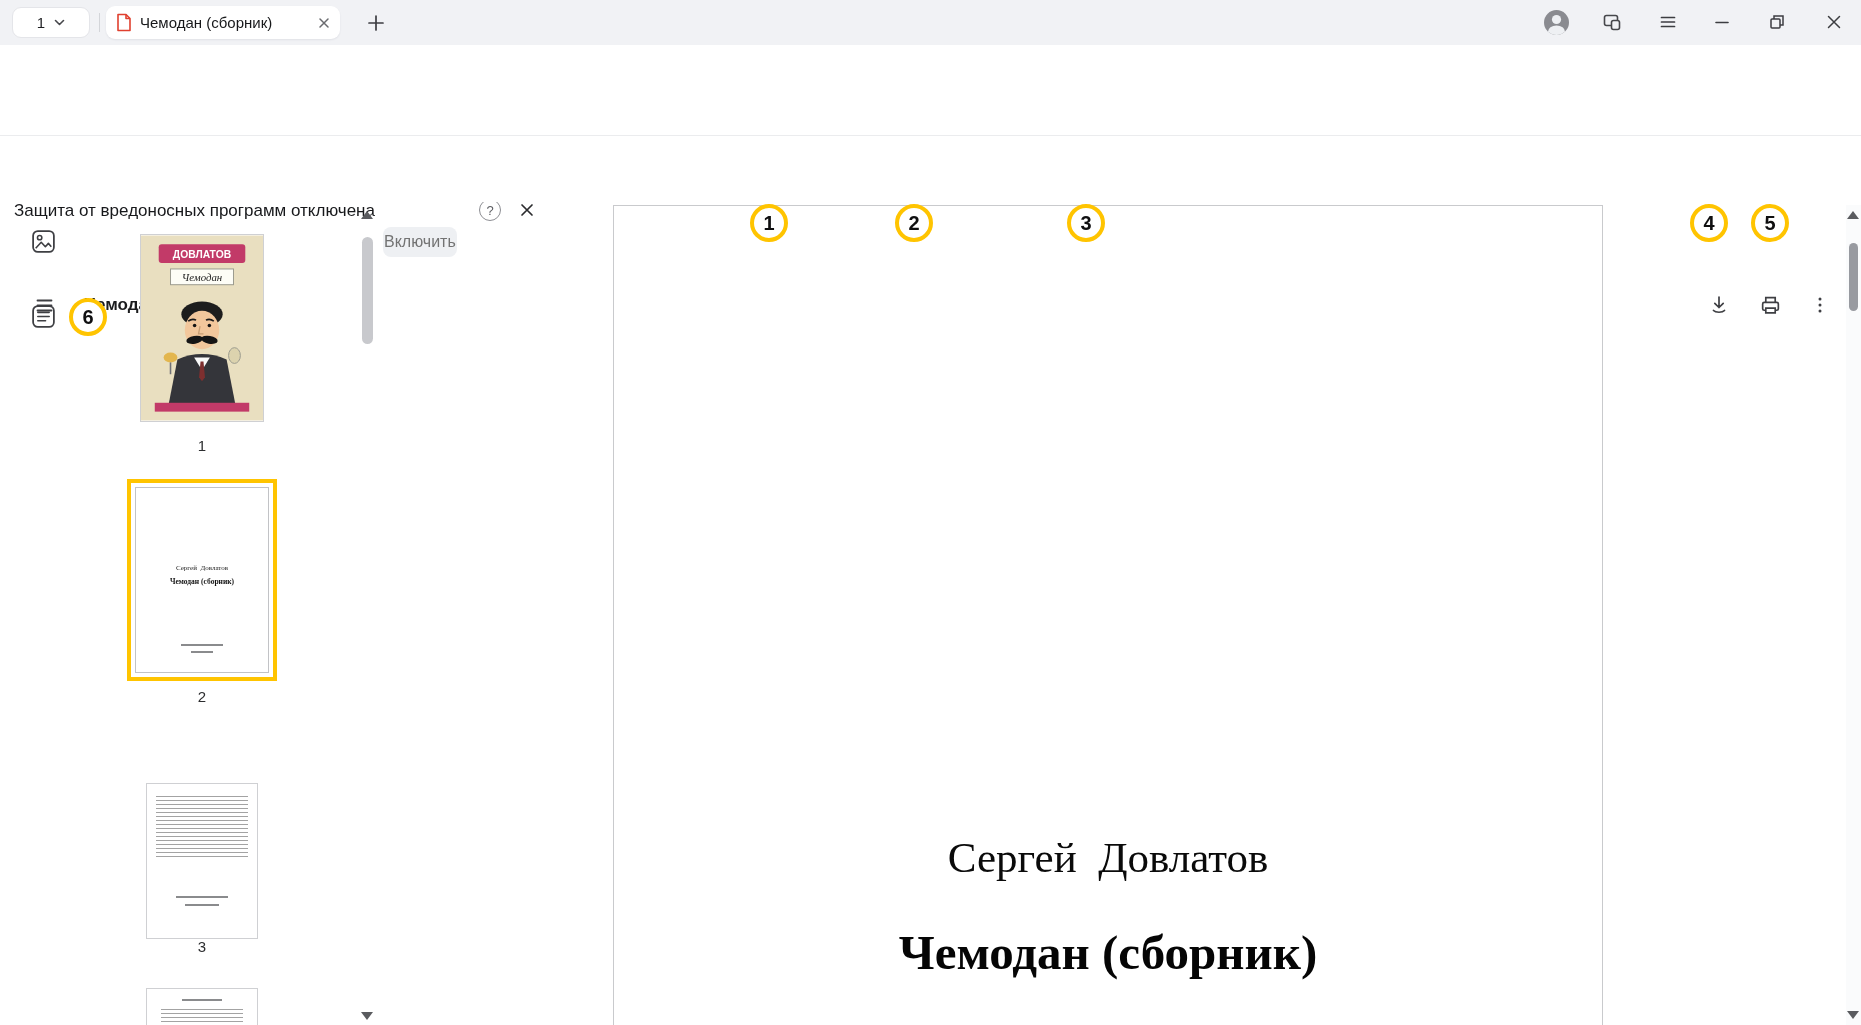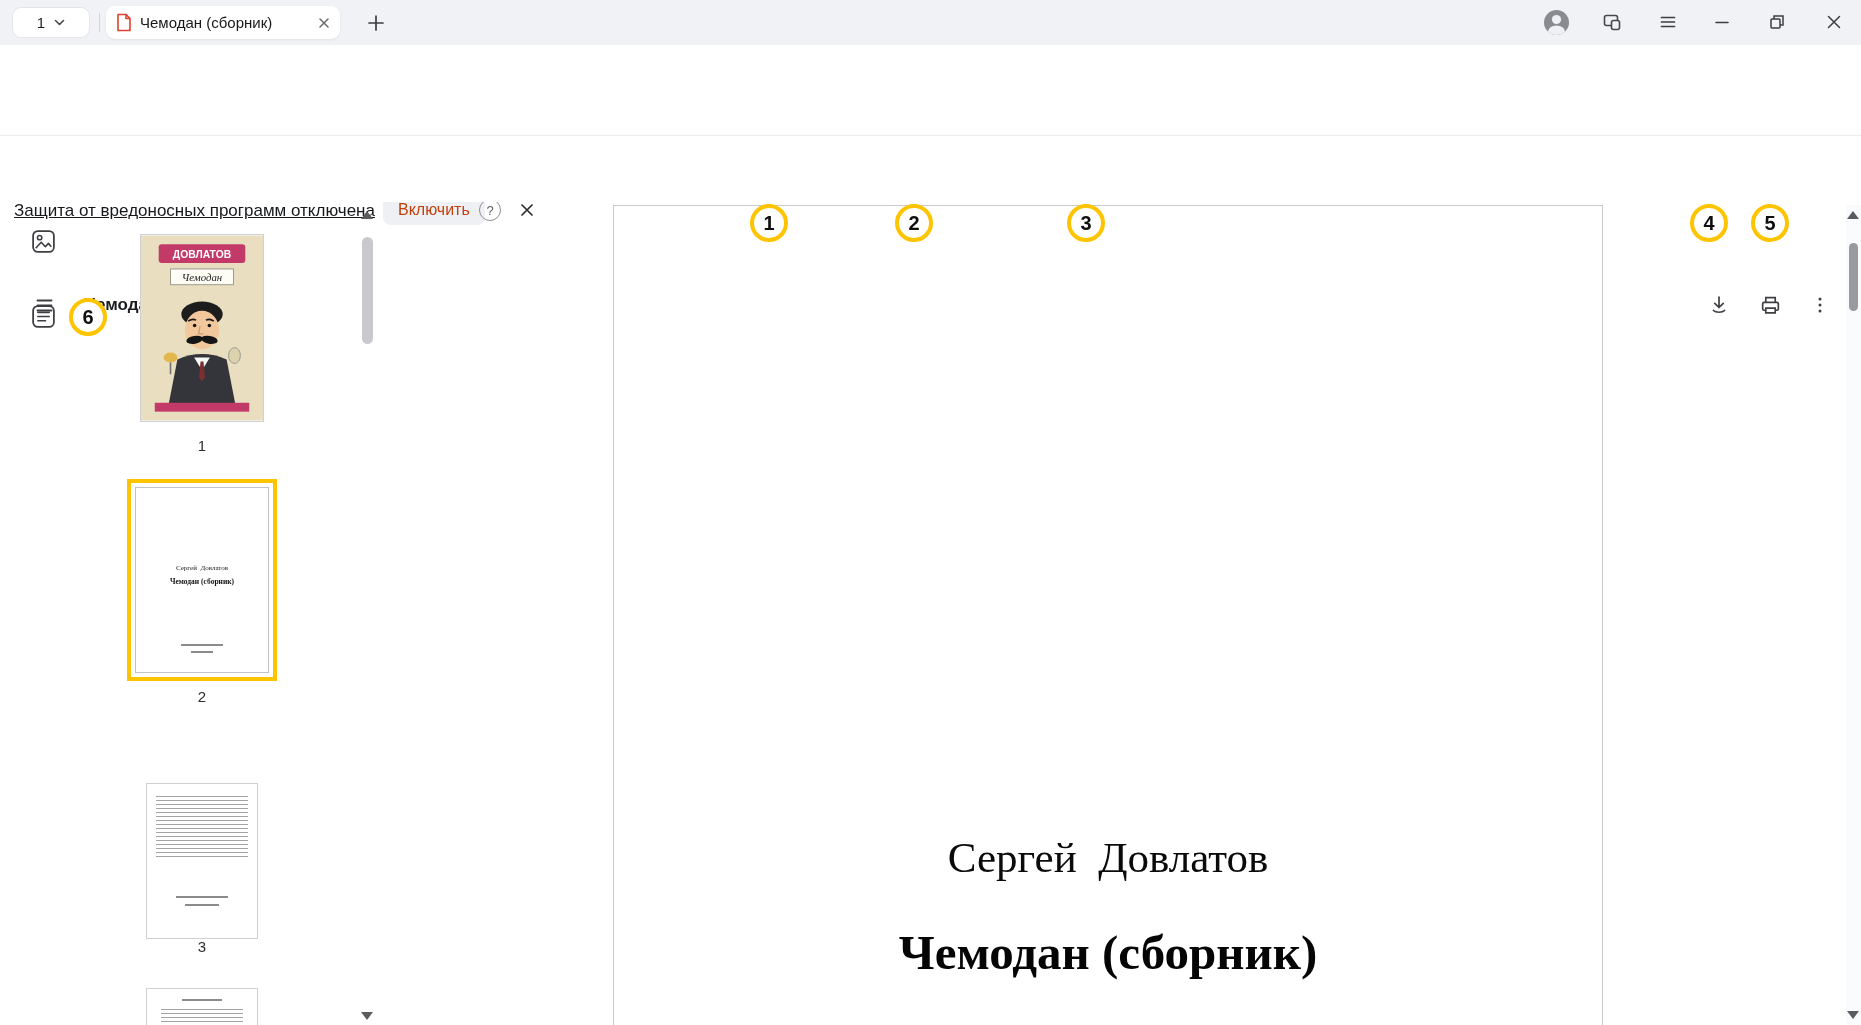--- a/index.html
+++ b/index.html
@@ -23,22 +23,22 @@
 
   
   #addressbar { left:0; top:45px; width:1861px; height:50px; background:#fff; }
   .url-text { font-size:17px; color:#141517; }
   .ya-circle { width:27px; height:27px; border:2px solid #3a3b3f; border-radius:50%; font-size:14px;
                font-weight:bold; color:#232427; }
   .print-label { font-size:17px; color:#1a1b1d; }
 
   
   #notifbar { left:0; top:95px; width:1861px; height:41px; background:#fff; border-bottom:1px solid #ebecee; }
-  .notif-text { font-size:17px; color:#17181b;text-decoration:underline; }
-  .notif-btn { height:30px; padding:0 15px; background:#eef0f3; border-radius:8px; font-size:16px; color:#c2410c; }
+  .notif-text { font-size:17px; color:#17181b; }
+  .notif-btn { height:30px; padding:0 1px; background:#eef0f3; border-radius:8px; font-size:16px; color:#737373;margin-top:32px; }
   .q-circle { width:22px; height:22px; border:1.5px solid #8d8e93; border-radius:50%; font-size:13px; color:#5d5e63; }
 
   
   #pdftoolbar { left:0; top:136px; width:1861px; height:66px; background:#fff; }
   .doc-title { font-size:17px; font-weight:600; color:#1b1c1e; }
   .page-info { font-size:17px; color:#2a2b2e; gap:12px; }
   .zoom-box { left:843px; top:150px; width:156px; height:40px; border:3px solid #ffc400; border-radius:9px;
               background:#fff; display:flex; align-items:center; }
   .zoom-label { flex:1; text-align:center; font-size:16px; color:#26272a; }
 

